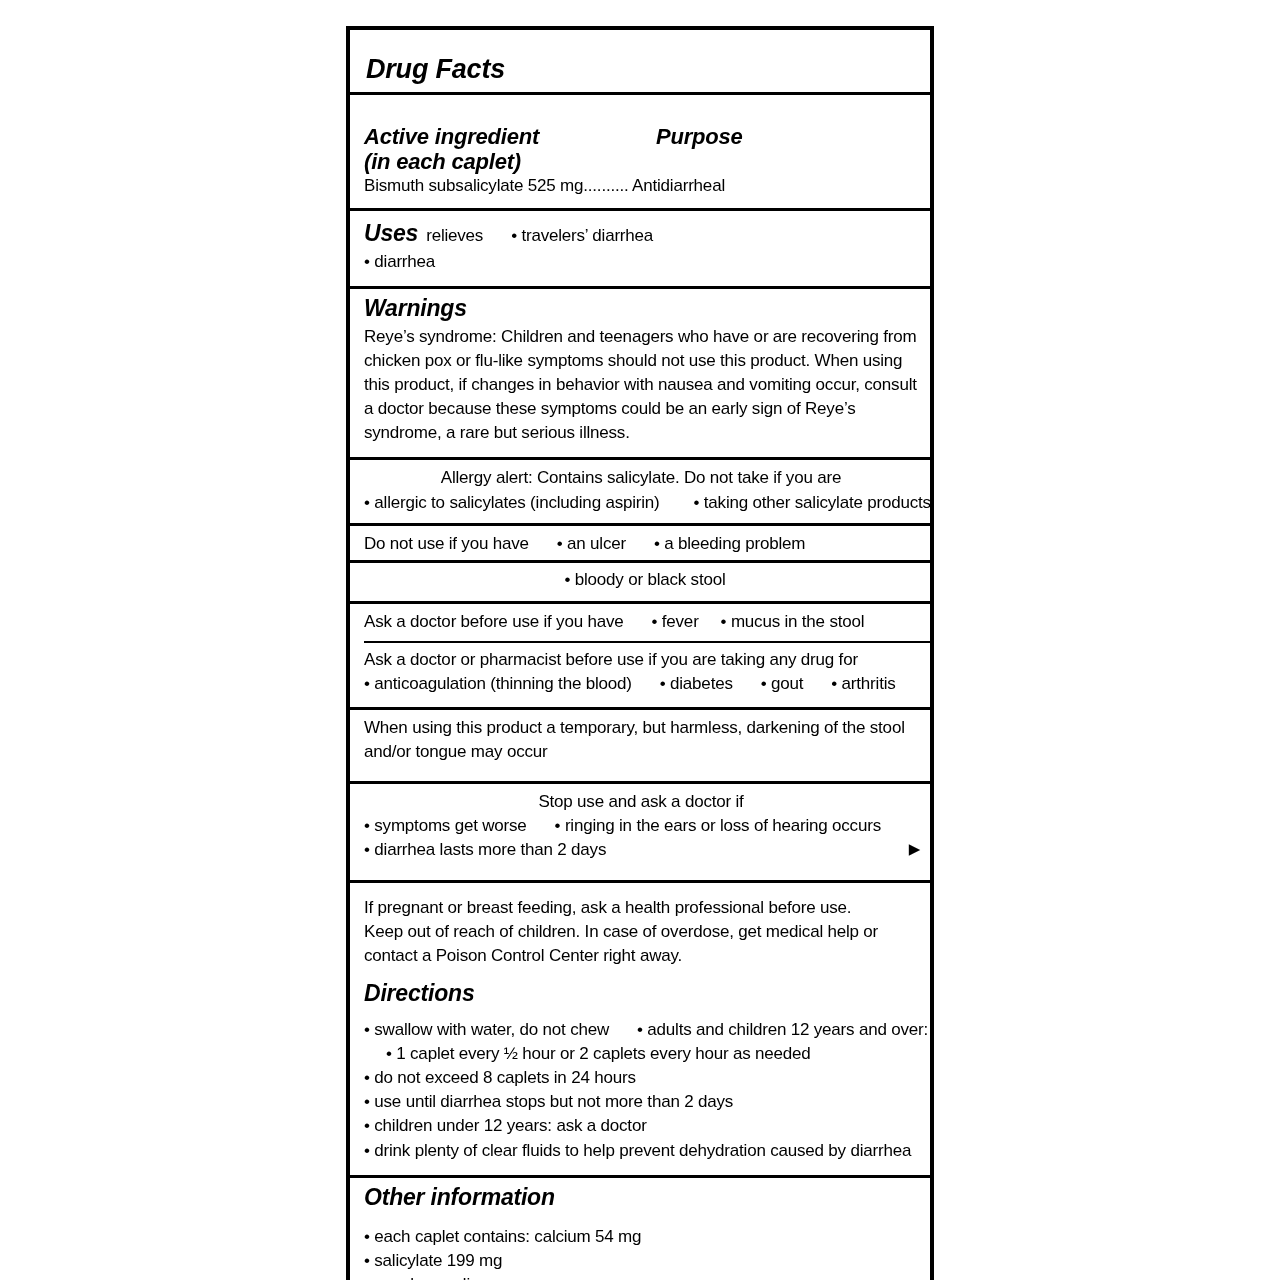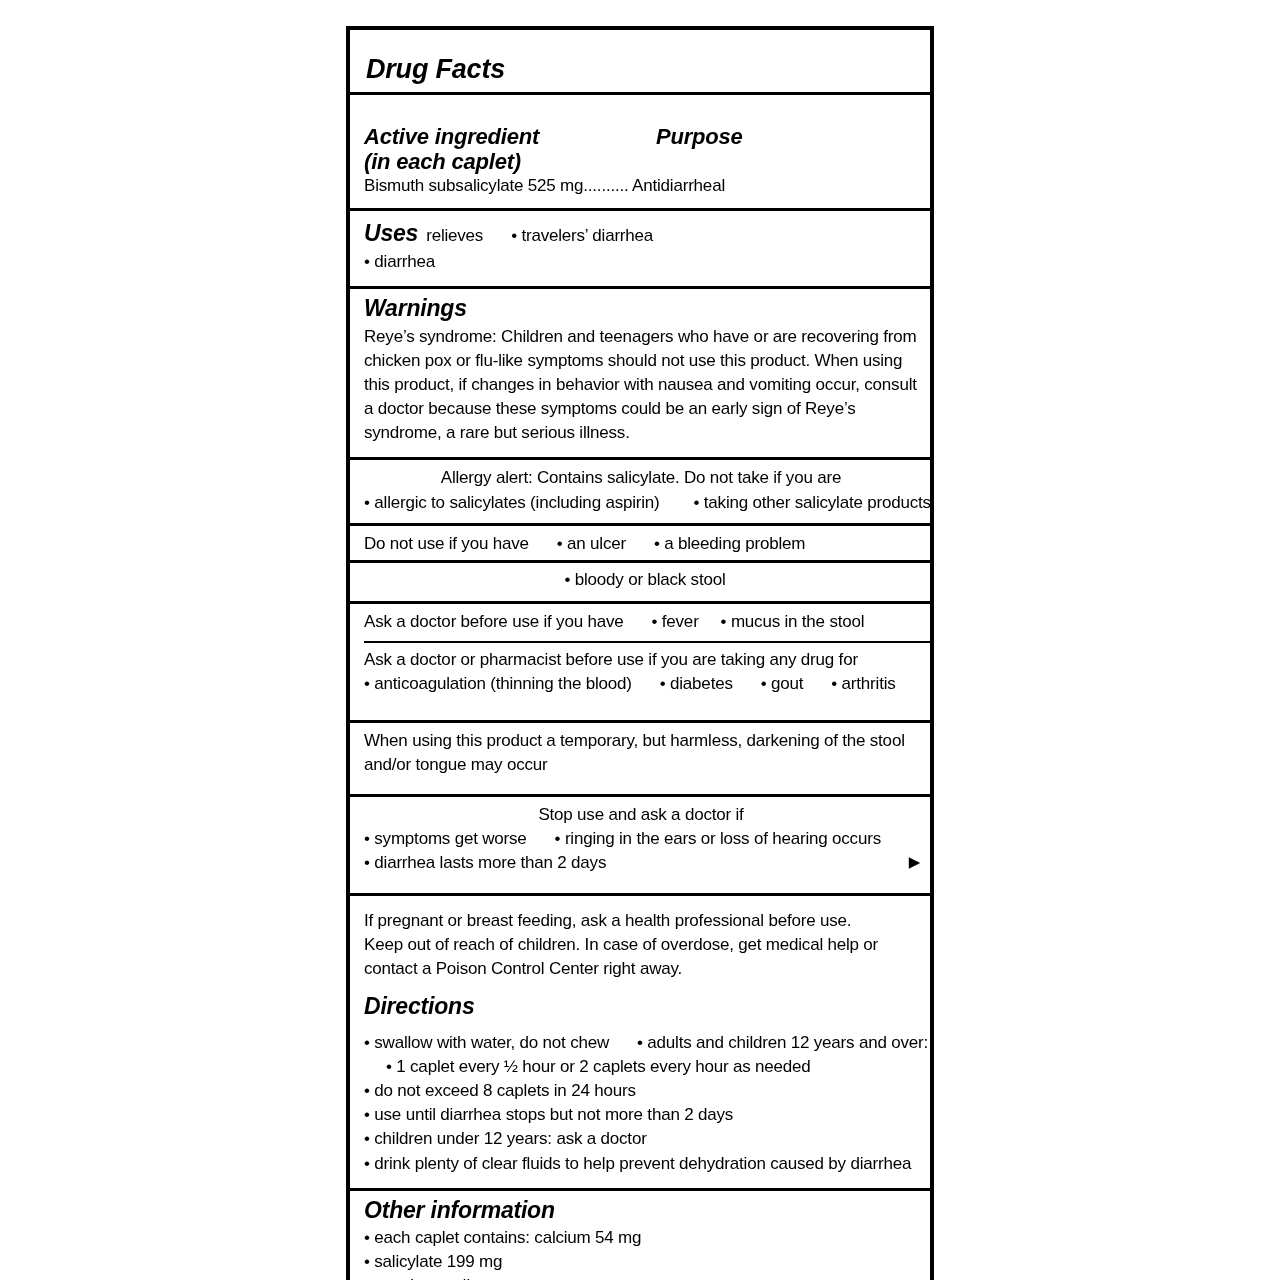--- a/index.html
+++ b/index.html
@@ -47,34 +47,34 @@
   .uses-head { font-size: 23px; margin-right: 8px; }
 
   
   .warnings-row { padding-bottom: 12px; }
   .warnings-row .t-h { margin-bottom: 2px; }
 
   .donotuse-row { padding-bottom: 4px; }
   .bloody-row { padding-top: 5px; padding-bottom: 9px; text-align: center; }
   .askdoc-row { padding-bottom: 7px; }
   .thin-rule { height: 2px; background: #000; margin-left: 14px; }
-  .askpharm-row { padding-top: 5px; padding-bottom: 24px; }
+  .askpharm-row { padding-top: 5px; padding-bottom: 11px; }
   .whenusing-row { padding-bottom: 16px; }
   .stopuse-row { padding-bottom: 18px; }
   .continue-arrow {
     position: absolute; right: 10px; bottom: 24px;
     font-size: 15px; line-height: 1;
   }
 
   .pregnant-row { padding-top: 13px; padding-bottom: 8px; }
   .directions-block { padding: 2px 12px 12px 14px; }
   .directions-block .t-h { margin: 2px 0 10px 0; }
 
   .otherinfo-row { padding-bottom: 4px; }
-  .otherinfo-row .t-h { margin-bottom: 2px; }
+  .otherinfo-row .t-h { margin-bottom: 14px; }
   .inactive-block { padding: 12px 12px 16px 14px; }
 </style>
 </head>
 <body>
 
 <div class="label">
 
   <div class="row title-row">
     <div class="bi t-title">Drug Facts</div>
   </div>

